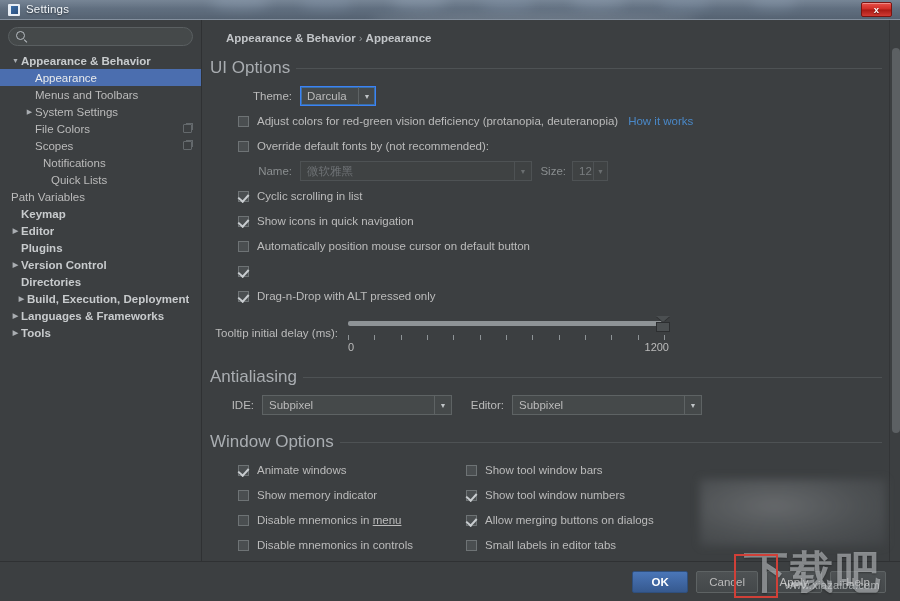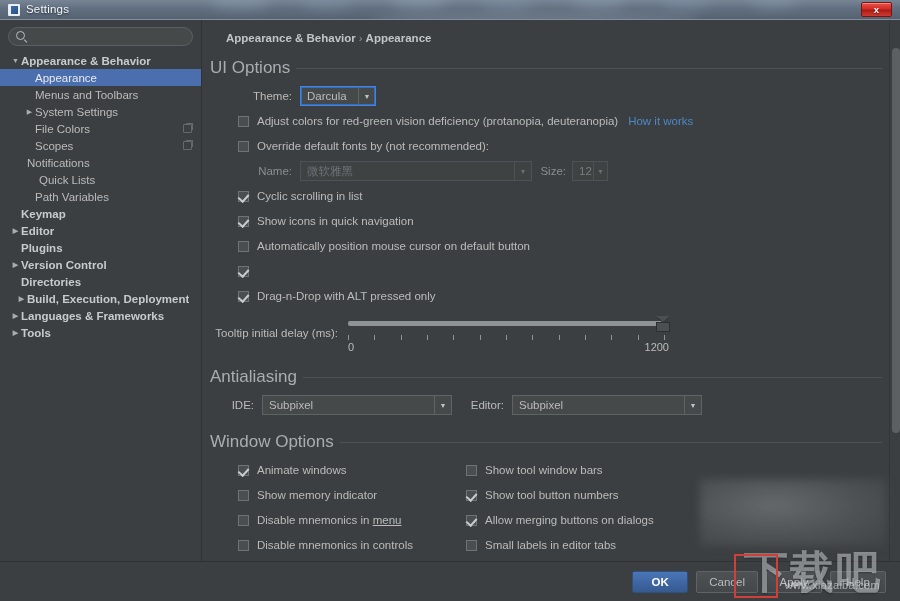--- a/index.html
+++ b/index.html
@@ -321,29 +321,29 @@
             <div class="tree-row" style="padding-left: 24px;">
               <span class="arrow"></span>
               <span class="tree-label">File Colors</span>
               <span class="row-badge"></span>
             </div>
             <div class="tree-row" style="padding-left: 24px;">
               <span class="arrow"></span>
               <span class="tree-label">Scopes</span>
               <span class="row-badge"></span>
             </div>
-            <div class="tree-row" style="padding-left: 16px;">
+            <div class="tree-row" style="padding-left: 32px;">
               <span class="arrow"></span>
               <span class="tree-label">Notifications</span>
             </div>
-            <div class="tree-row" style="padding-left: 28px; text-align: right;">
+            <div class="tree-row" style="padding-left: 40px; text-align: right;">
               <span class="arrow"></span>
               <span class="tree-label">Quick Lists</span>
             </div>
-            <div class="tree-row" style="padding-left: 24px;">
+            <div class="tree-row" style="">
               <span class="arrow"></span>
               <span class="tree-label">Path Variables</span>
             </div>
             <div class="tree-row bold" style="padding-left: 10px;">
               <span class="arrow"></span>
               <span class="tree-label">Keymap</span>
             </div>
             <div class="tree-row bold" style="padding-left: 10px;">
               <span class="arrow">▶</span>
               <span class="tree-label">Editor</span>
@@ -516,21 +516,21 @@
                     <span class="cb-label">Disable mnemonics in controls</span>
                   </div>
                 </div>
               <div class="col right" id="wo-right">
                   <div class="cb-row">
                     <span class="cbox"></span>
                     <span class="cb-label">Show tool window bars</span>
                   </div>
                   <div class="cb-row">
                     <span class="cbox checked"></span>
-                    <span class="cb-label">Show tool button numbers</span>
+                    <span class="cb-label">Show tool window numbers</span>
                   </div>
                   <div class="cb-row">
                     <span class="cbox checked"></span>
                     <span class="cb-label">Allow merging buttons on dialogs</span>
                   </div>
                   <div class="cb-row">
                     <span class="cbox"></span>
                     <span class="cb-label">Small labels in editor tabs</span>
                   </div>
                 </div>

